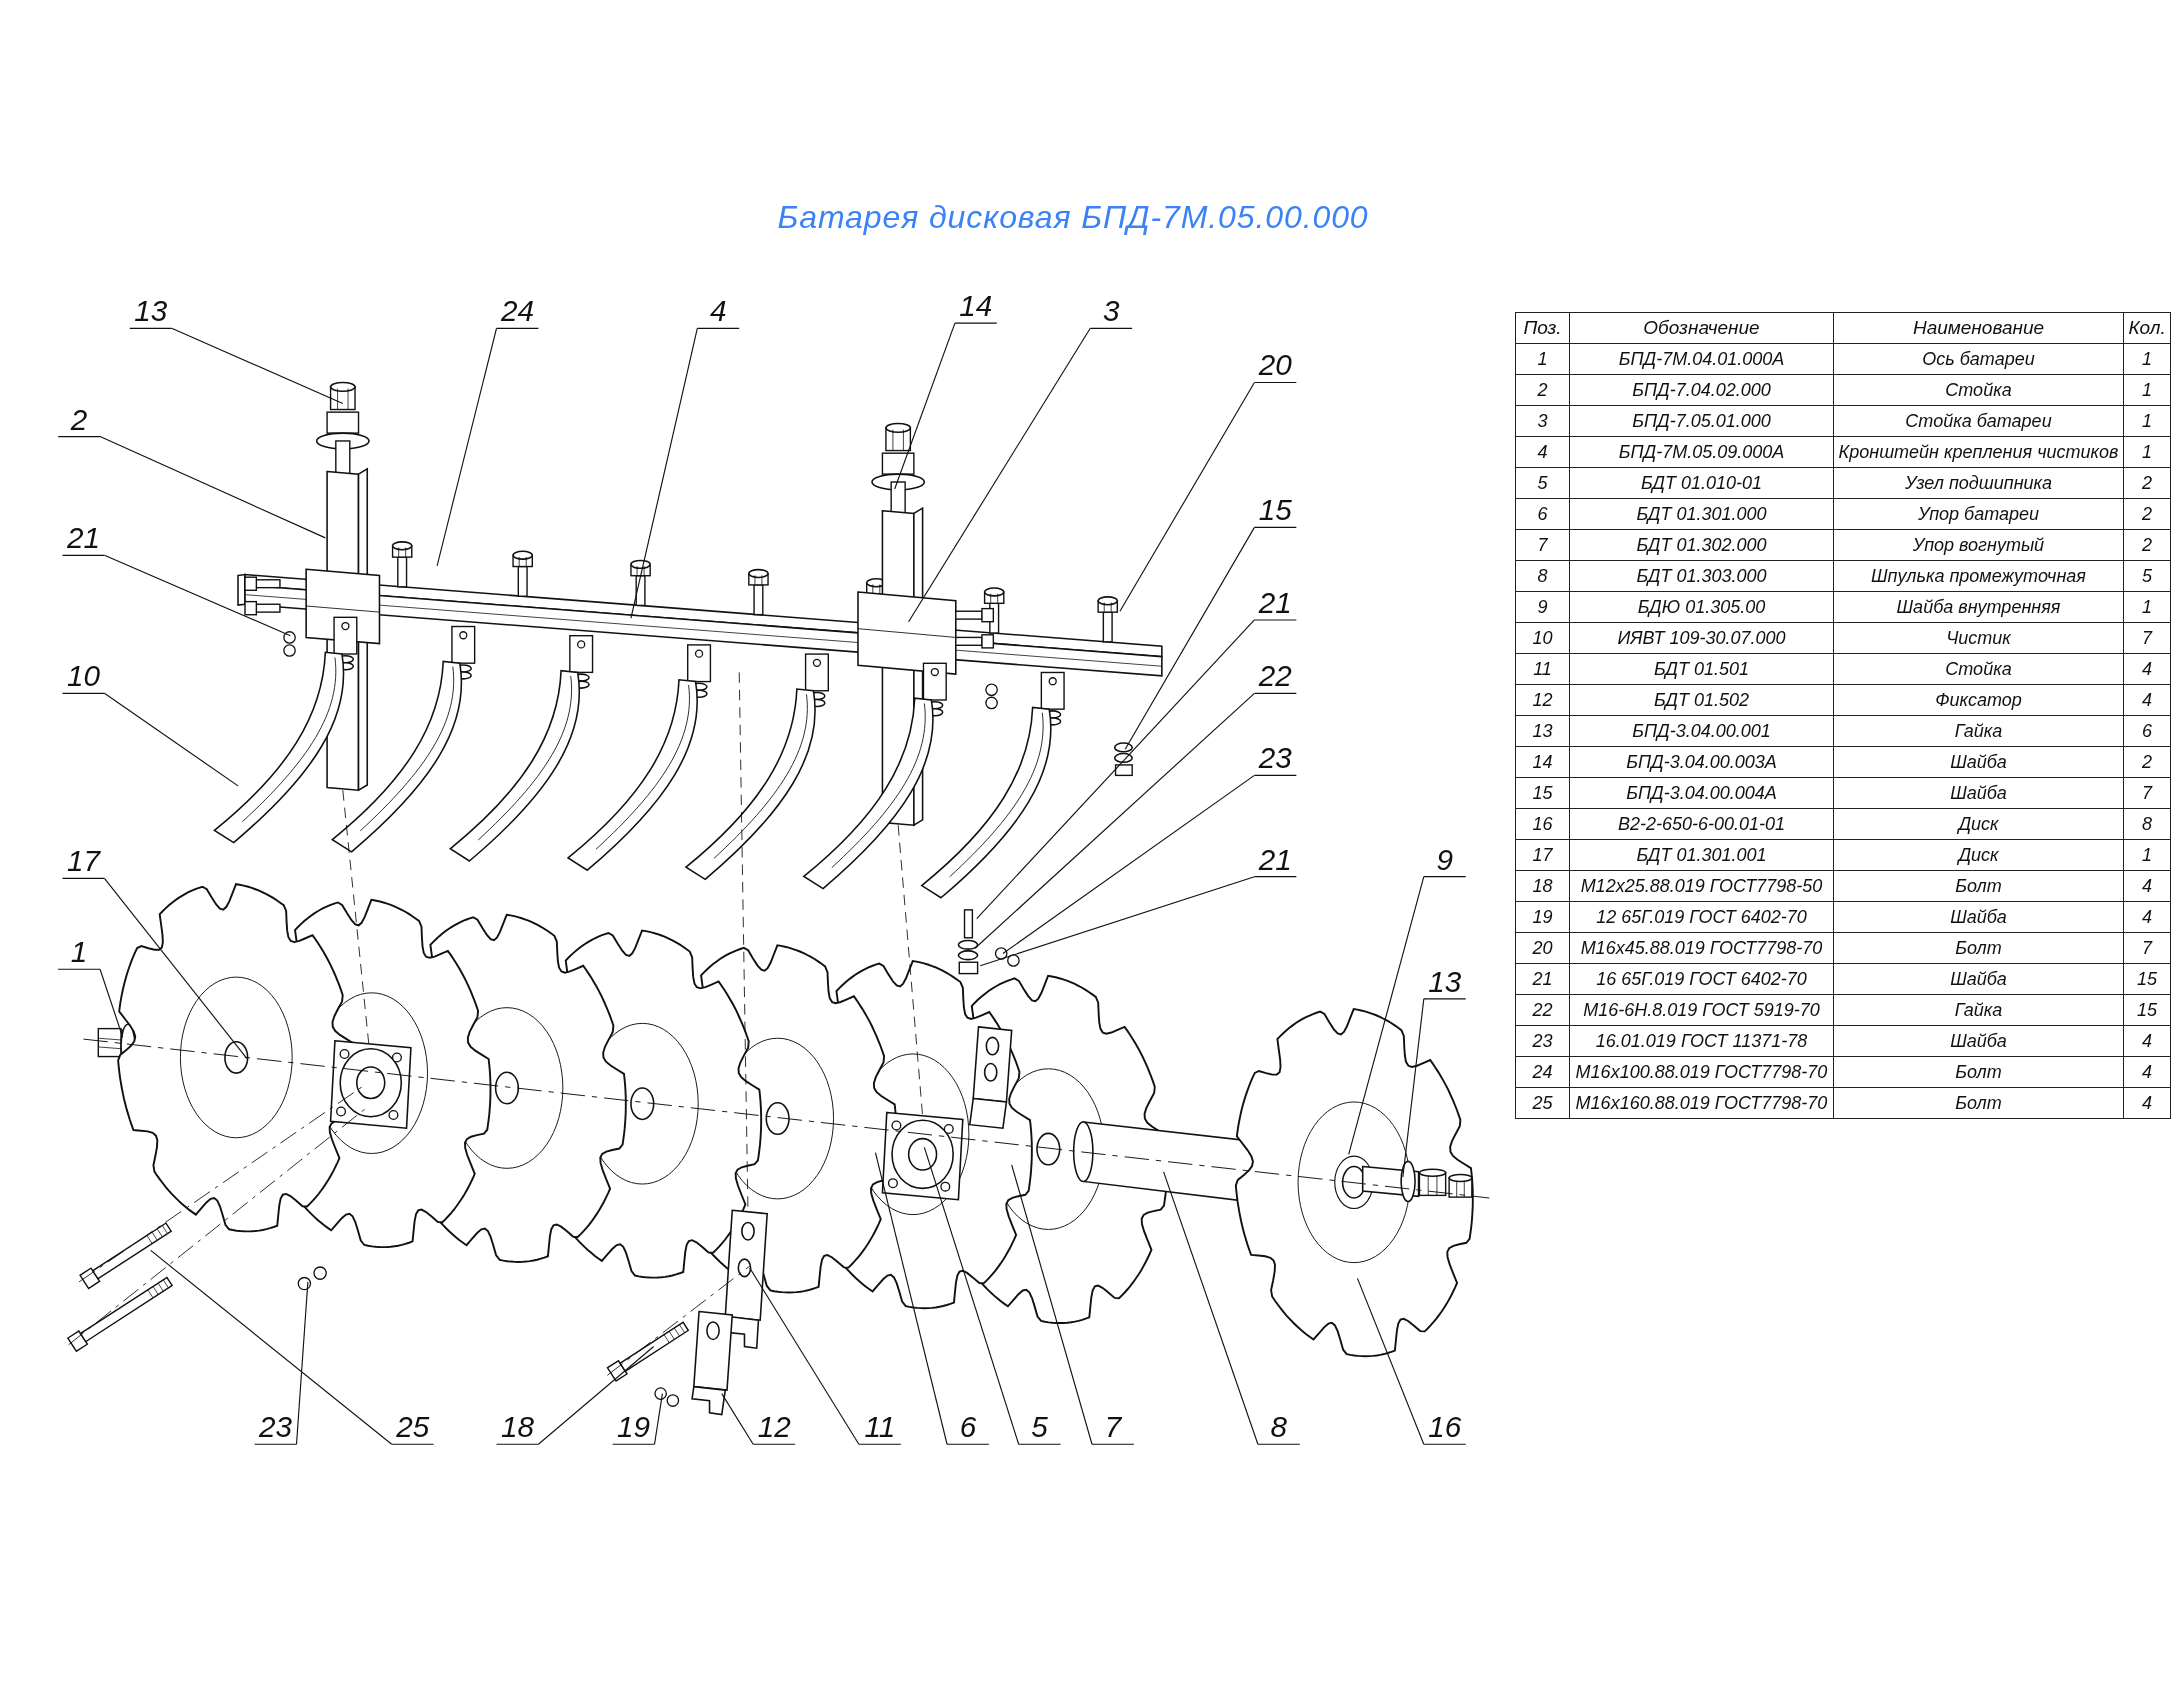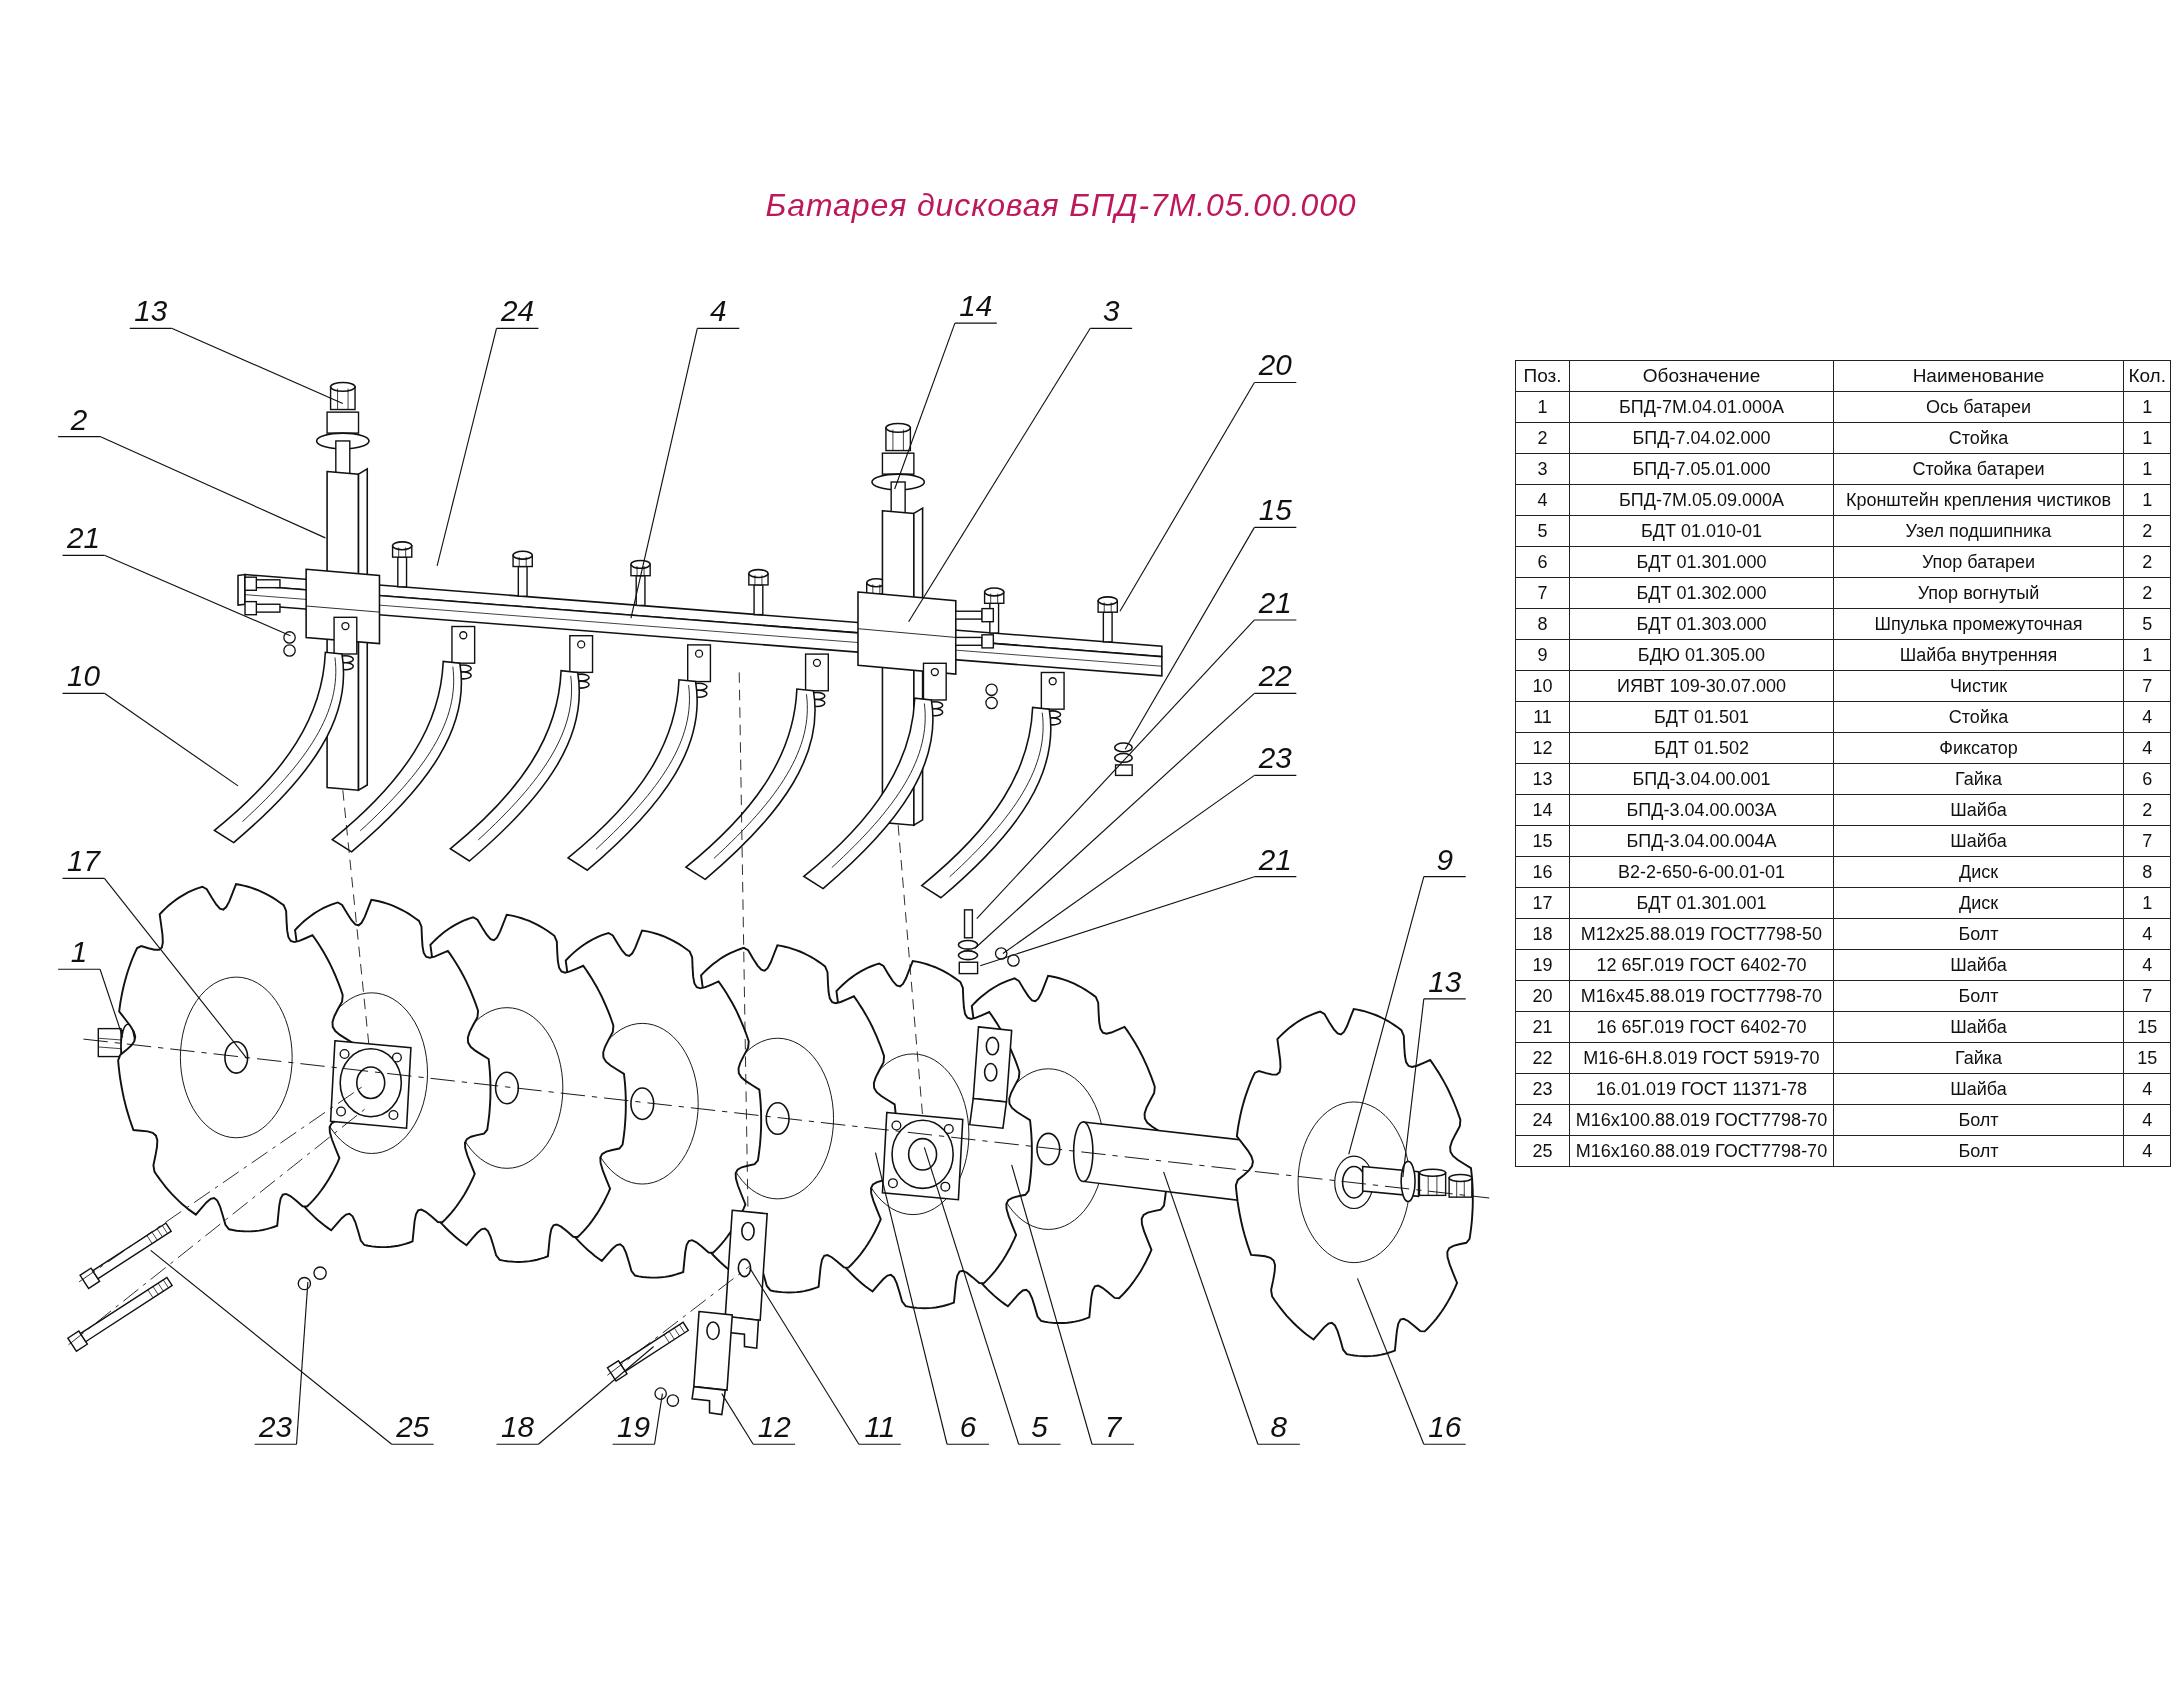--- a/index.html
+++ b/index.html
@@ -1,20 +1,20 @@
 <!DOCTYPE html>
 <html style="font-size:14px"><head>
 <meta charset="utf-8">
 <style>
   html,body{margin:0;padding:0;background:#fff;}
   body{width:2184px;height:1687px;position:relative;font-family:"Liberation Sans",sans-serif;color:#111;overflow:hidden;}
-  .title{position:absolute;left:0;width:2114px;top:183px;text-align:center;margin:4px;
-         font:italic 400 32px "Liberation Sans",sans-serif;color:#be185d;letter-spacing:0.9px;}
+  .title{position:absolute;left:0;width:2114px;top:183px;text-align:center;margin:16px;
+         font:italic 400 32px "Liberation Sans",sans-serif;color:#3b82f6;letter-spacing:0.9px;}
   #drawing{position:absolute;left:0;top:0;}
-  table.parts{position:absolute;left:1515px;top:312px;border-collapse:collapse;color:#111;margin-top:48px;}
+  table.parts{position:absolute;left:1515px;top:312px;border-collapse:collapse;color:#111;font-style:italic;}
   .parts th,.parts td{border:1.2px solid #222;height:30px;padding:0 4.4px;text-align:center;
          white-space:nowrap;font-family:"Liberation Sans",sans-serif;font-weight:normal;}
   .parts th{font-size:19px;}
   .parts td{font-size:18px;}
   .parts tr.cont td{font-size:14.4px;height:23.6px;}
   .parts tr.cont td:nth-child(2){text-align:right;padding-right:2.6px;}
 </style>
 </head>
 <body>
 

